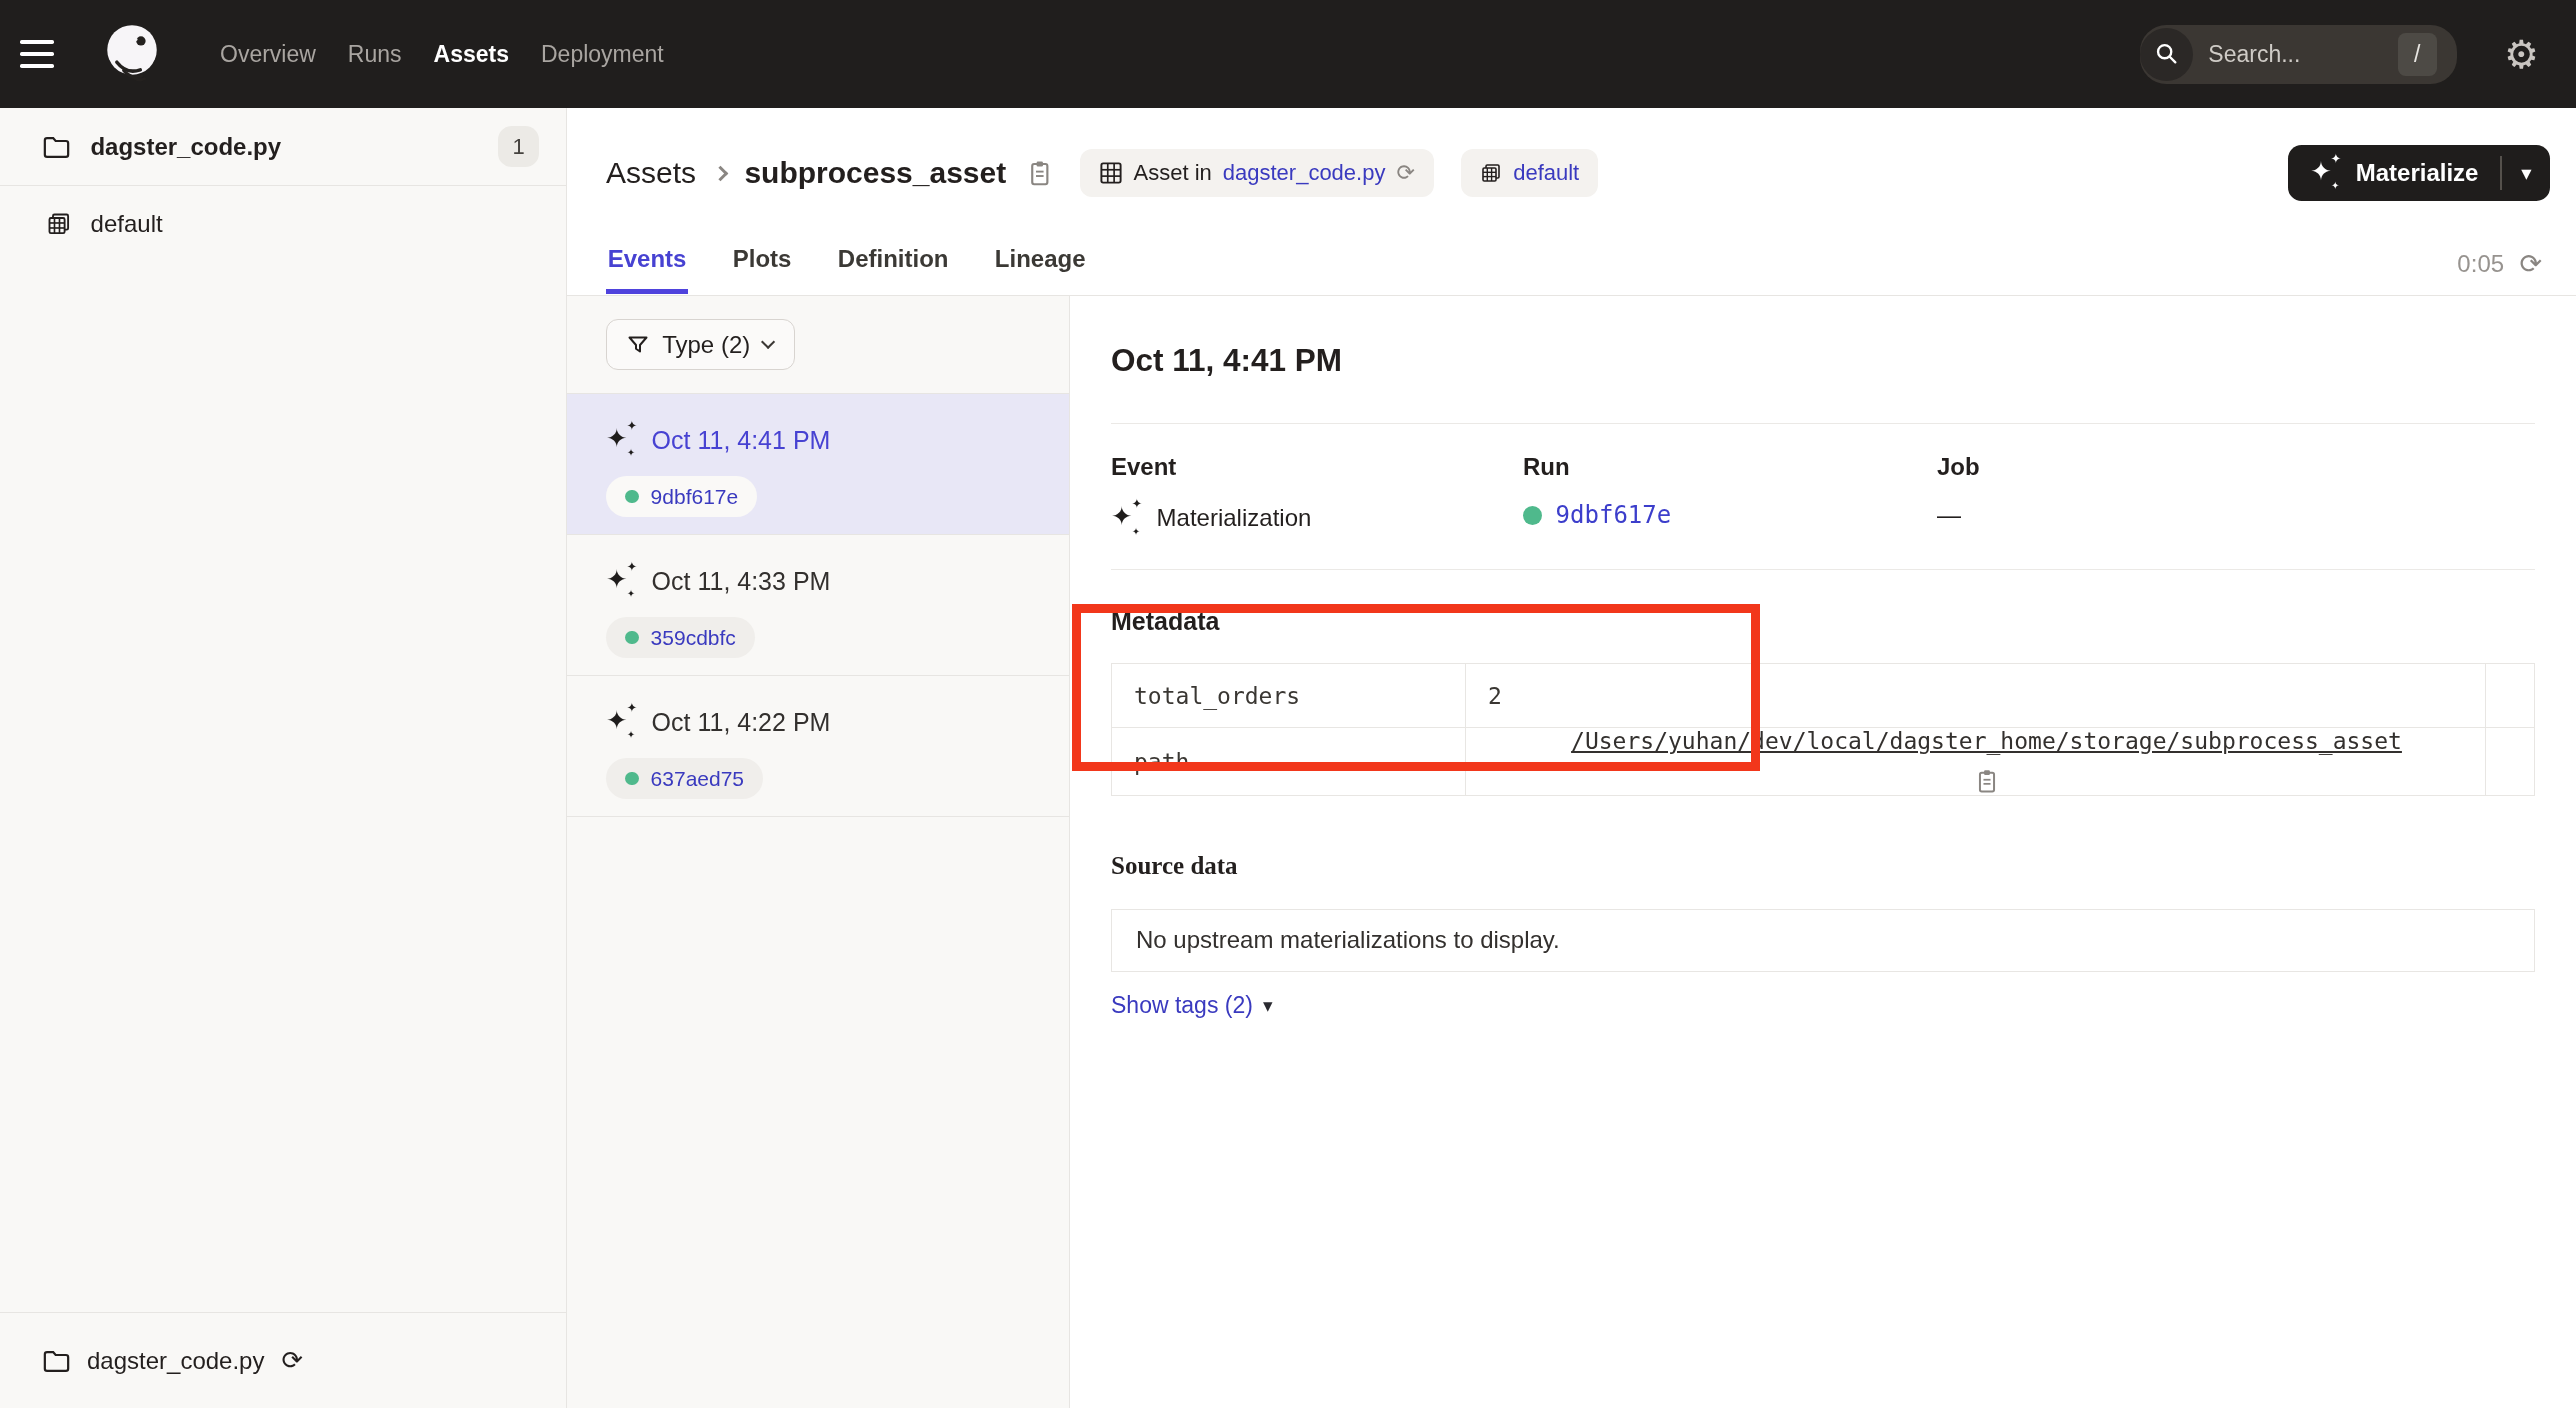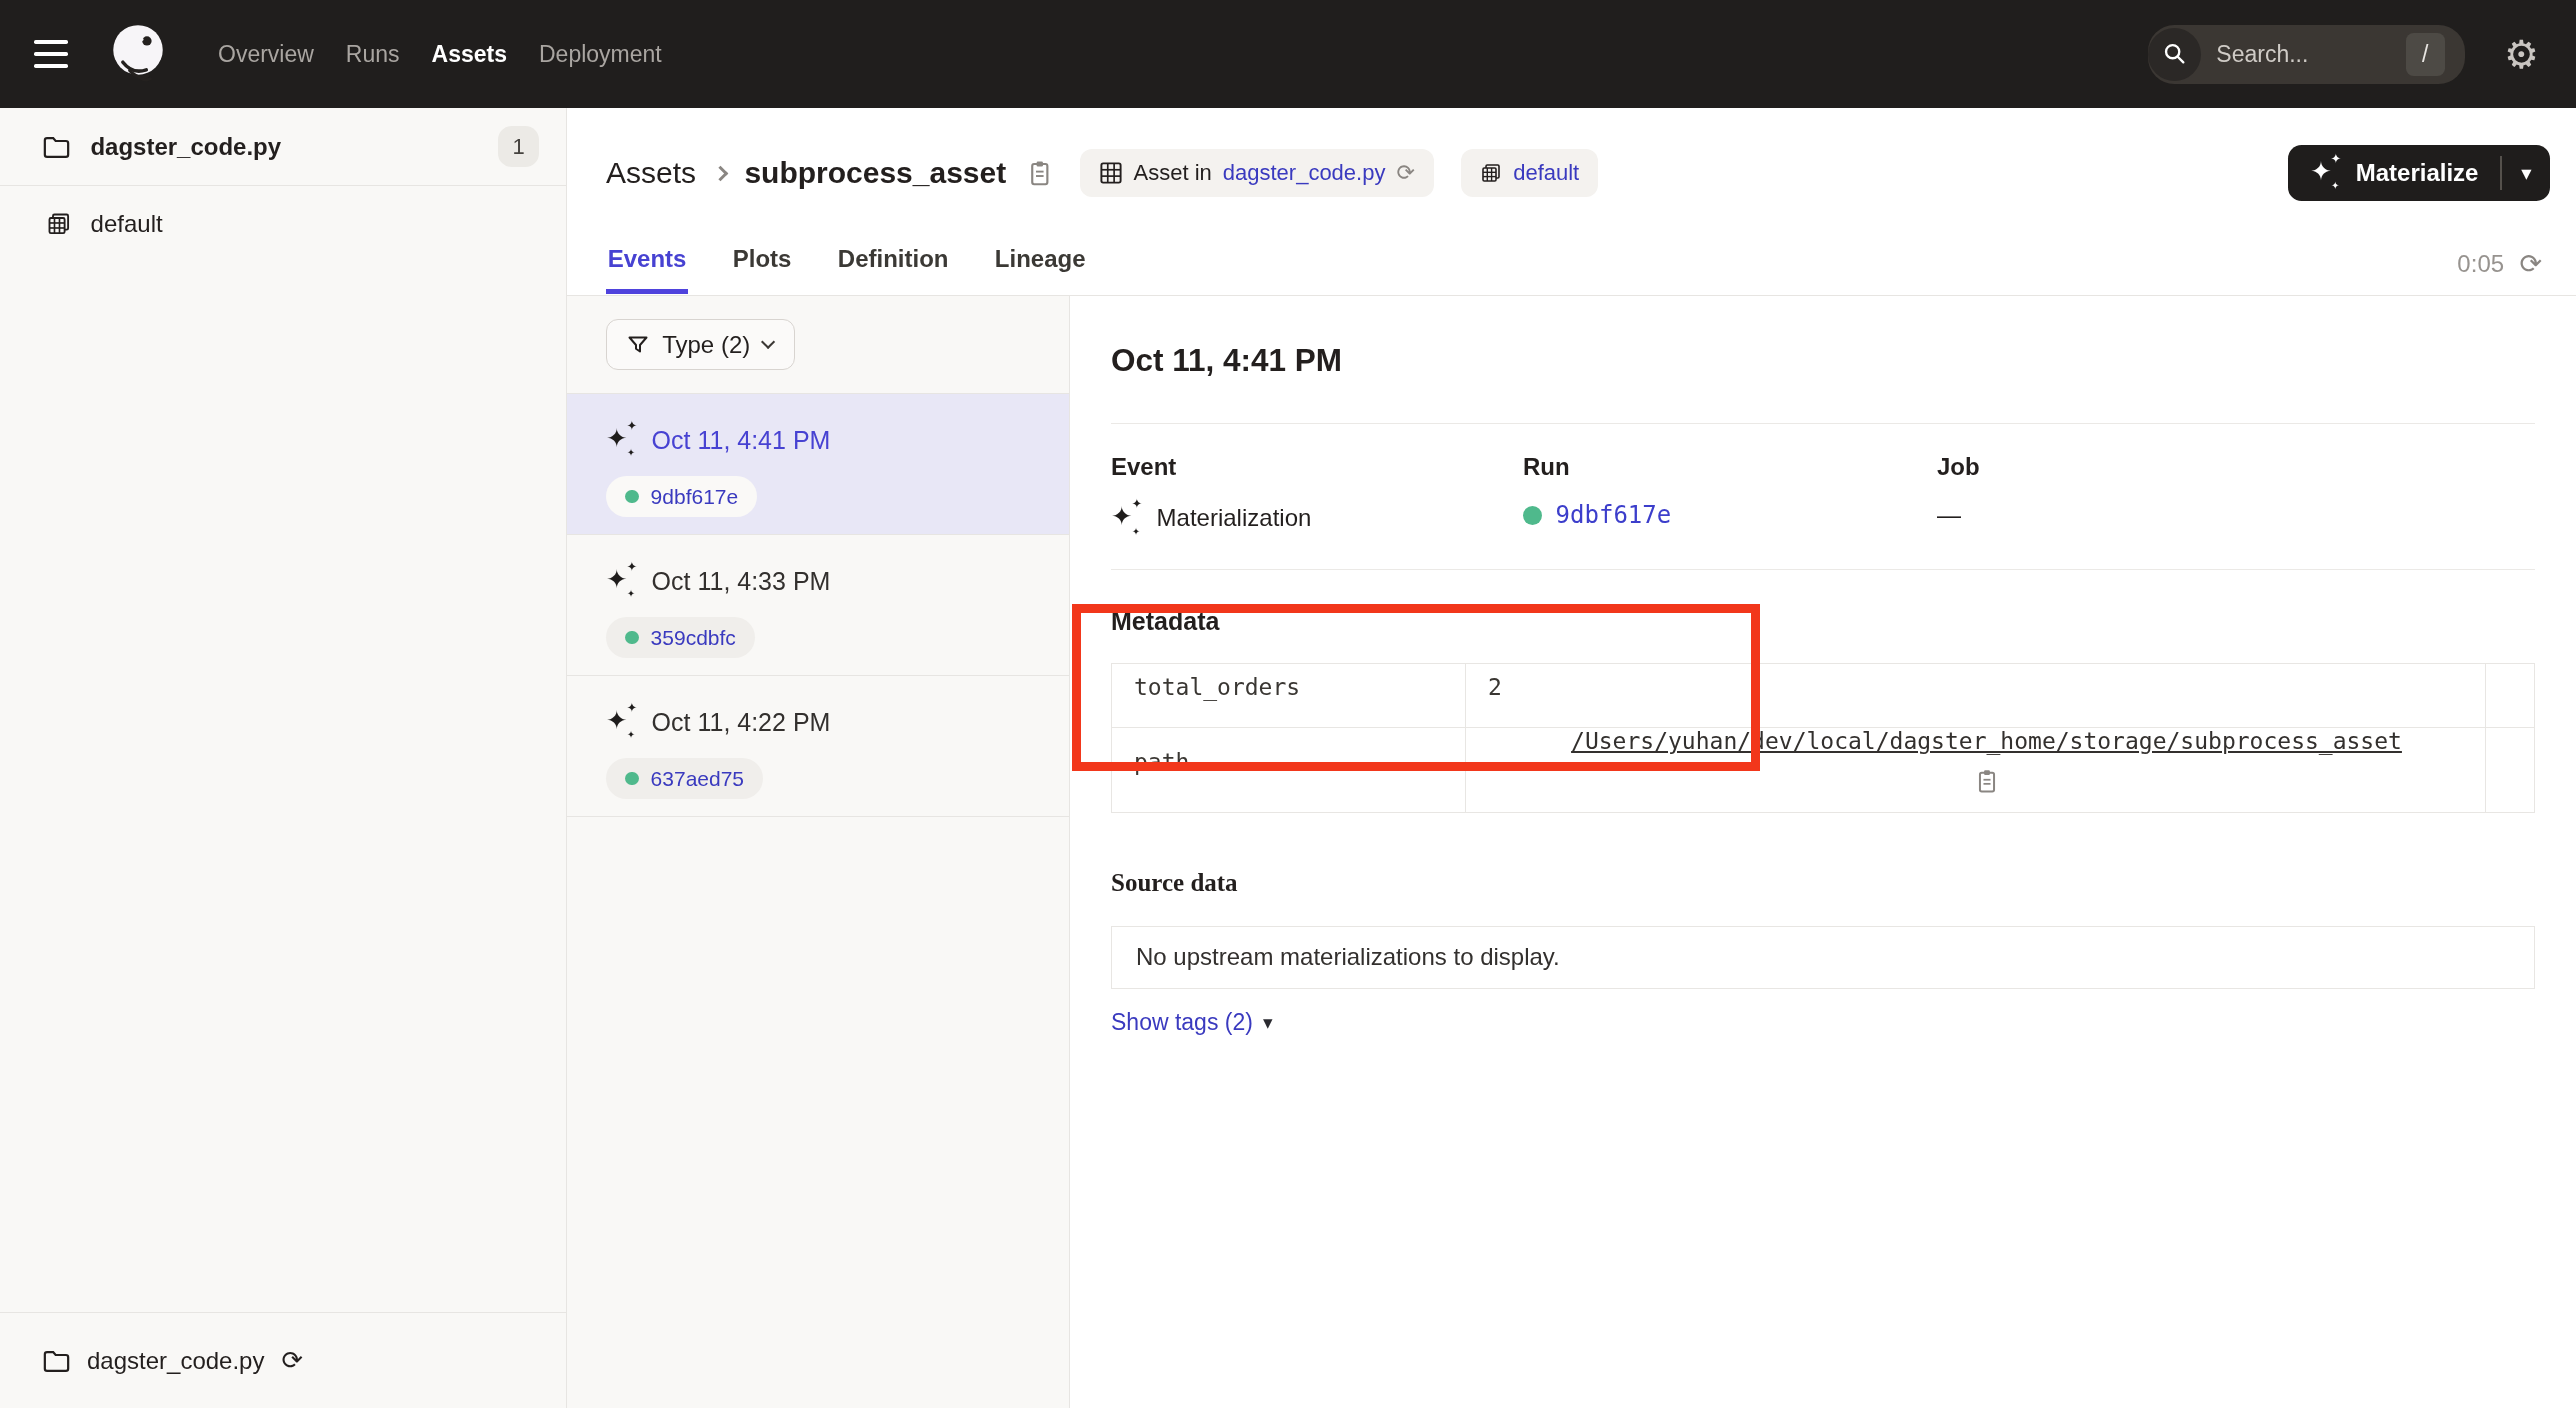--- a/index.html
+++ b/index.html
@@ -7,21 +7,21 @@
   body {
     font-family:"Liberation Sans","DejaVu Sans",sans-serif;
     color:#231F1E; background:#FFFFFF;
     -webkit-font-smoothing:antialiased;
   }
   .mono { font-family:"DejaVu Sans Mono","Liberation Mono",monospace; }
 
   
   .topnav {
     height:108px; background:#201E1D; display:flex; align-items:center;
-    padding:0 37px 0 34px; gap:3px; position:relative;
+    padding:0 37px 0 20px; gap:11px; position:relative;
   }
   .hamburger { display:flex; flex-direction:column; gap:7.7px; cursor:pointer; margin-right:34px; }
   .hamburger div { width:34px; height:4.3px; background:#FFFFFF; border-radius:1.7px; }
   .logo { width:66px; height:66px; margin-right:44px; display:flex; align-items:center; justify-content:center; }
   .navlinks { display:flex; gap:32px; align-items:center; }
   .navlink { font-size:23px; color:#A9A5A1; cursor:pointer; }
   .navlink.active { color:#FFFFFF; font-weight:700; }
   .topnav-spacer { flex:1; }
   .searchpill {
     width:317px; height:59px; background:#3B3733; border-radius:26.4px;
@@ -148,21 +148,21 @@
   .erj { display:flex; margin-top:29px;gap:46px; }
   .erj-col { }
   .erj-col.c1 { width:366px; }
   .erj-col.c2 { width:368px; }
   .erj-label { font-size:24px; font-weight:700; }
   .erj-value { margin-top:20.4px; display:flex; align-items:center; gap:13.6px; font-size:24px; }
   .run-link { font-size:24px; color:#3C3ECB; }
   .dot-lg { width:19px; height:19px; border-radius:50%; background:#4FB98C; flex:none; }
   .section-h { margin-top:37px; font-size:25px; font-weight:700; }
   .meta-table { margin-top:27px; width:100%; border-collapse:collapse; table-layout:fixed; }
-  .meta-table td { border:1.7px solid #E8E6E3; height:64px; font-size:23px; color:#3A3733; padding:0 0 17px 22px; vertical-align:middle; overflow:hidden; white-space:nowrap; }
+  .meta-table td { border:1.7px solid #E8E6E3; height:64px; font-size:23px; color:#3A3733; padding:0 0 0 22px; vertical-align:middle; overflow:hidden; white-space:nowrap; }
   .meta-key-col { width:354px; }
   .meta-action-col { width:49px; }
   .path-cell { display:flex; align-items:center; gap:13.6px;flex-direction:column; }
   .path-link { color:#33302E; text-decoration:underline; cursor:pointer; }
   .src-h { margin-top:56px;font-family:Liberation Serif, serif; }
   .empty-box {
     margin-top:29px; height:63px; border:1.7px solid #E8E6E3; background:#FFFFFF;
     display:flex; align-items:center; padding-left:24px; font-size:24px; color:#33302E;
   }
   .tags-h { margin-top:53px; }

